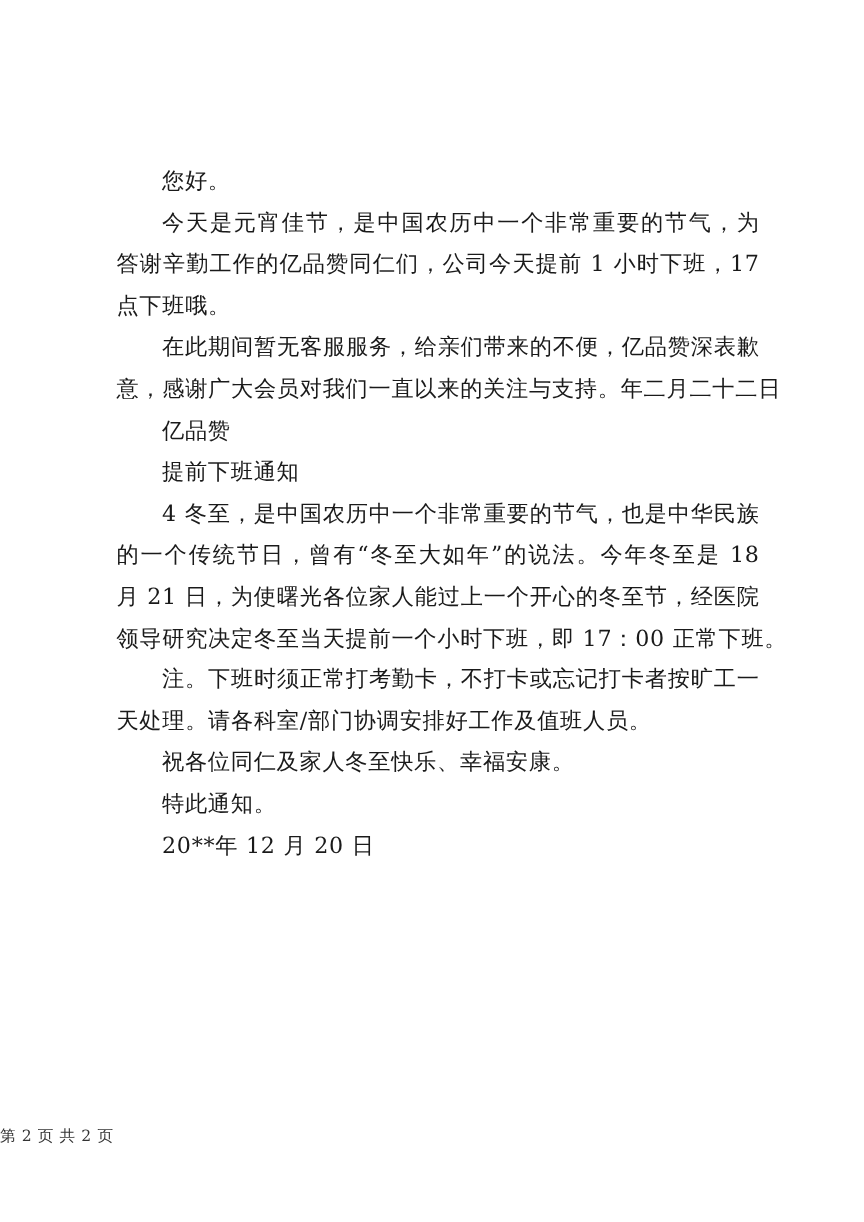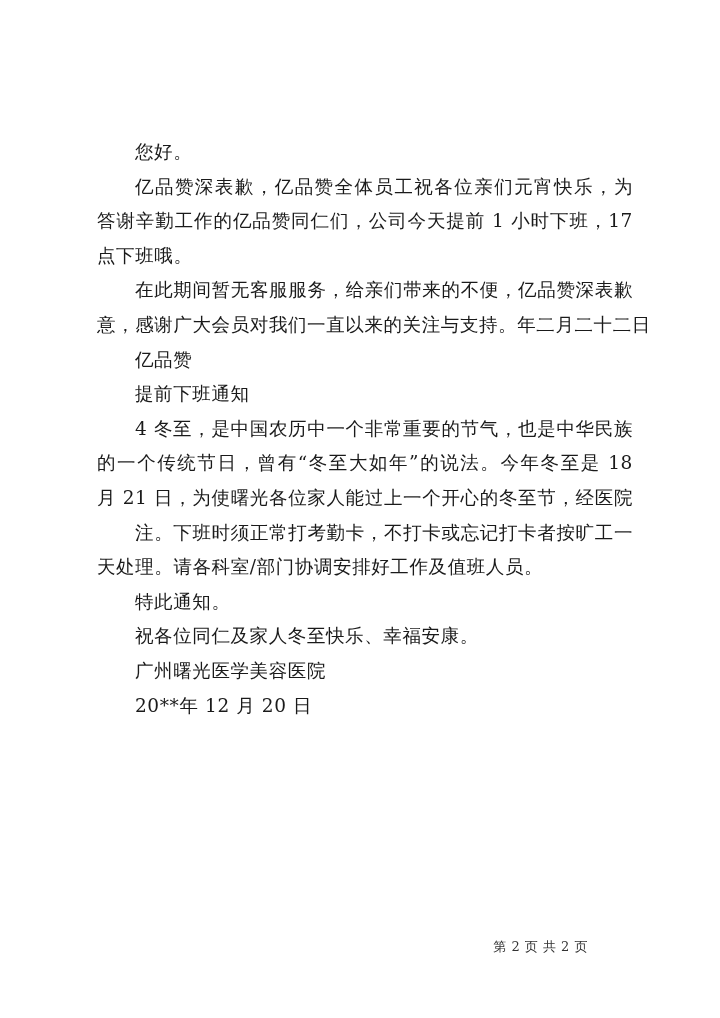--- a/index.html
+++ b/index.html
@@ -37,53 +37,53 @@
       text-align: justify;
       text-align-last: justify;
     }
     .line.indent { padding-left: 38px; }
     .line.last { text-align-last: left; }
     .footer {
       position: absolute;
       left: 0;
       width: 588px;
       top: 938px;
-      text-align: right;
+      text-align: left;
       font-size: 13px;
       color: #333;
       letter-spacing: 0.5px;
     }
   </style>
 </head>
 <body>
 
 <div class="page">
   <div class="content">
 
     <div class="line indent last">您好。</div>
 
-    <div class="line indent">亿品赞深表歉，亿品赞全体员工祝各位亲们元宵快乐，为</div>
+    <div class="line indent">今天是元宵佳节，是中国农历中一个非常重要的节气，为</div>
     <div class="line">答谢辛勤工作的亿品赞同仁们，公司今天提前 1 小时下班，17</div>
     <div class="line last">点下班哦。</div>
 
     <div class="line indent">在此期间暂无客服服务，给亲们带来的不便，亿品赞深表歉</div>
     <div class="line">意，感谢广大会员对我们一直以来的关注与支持。年二月二十二日</div>
 
     <div class="line indent last">亿品赞</div>
 
     <div class="line indent last">提前下班通知</div>
 
     <div class="line indent">4 冬至，是中国农历中一个非常重要的节气，也是中华民族</div>
     <div class="line">的一个传统节日，曾有“冬至大如年”的说法。今年冬至是 18</div>
     <div class="line">月 21 日，为使曙光各位家人能过上一个开心的冬至节，经医院</div>
+    <div class="line">领导研究决定冬至当天提前一个小时下班，即 17：00 正常下班。</div>
 
     <div class="line indent">注。下班时须正常打考勤卡，不打卡或忘记打卡者按旷工一</div>
     <div class="line last">天处理。请各科室/部门协调安排好工作及值班人员。</div>
 
+    <div class="line indent last">祝各位同仁及家人冬至快乐、幸福安康。</div>
     <div class="line indent last">特此通知。</div>
-    <div class="line indent last">祝各位同仁及家人冬至快乐、幸福安康。</div>
-    <div class="line indent last">广州曙光医学美容医院</div>
     <div class="line indent last">20**年 12 月 20 日</div>
 
   </div>
 
   <div class="footer">第 2 页  共 2 页</div>
 </div>
 
 </body></html>

